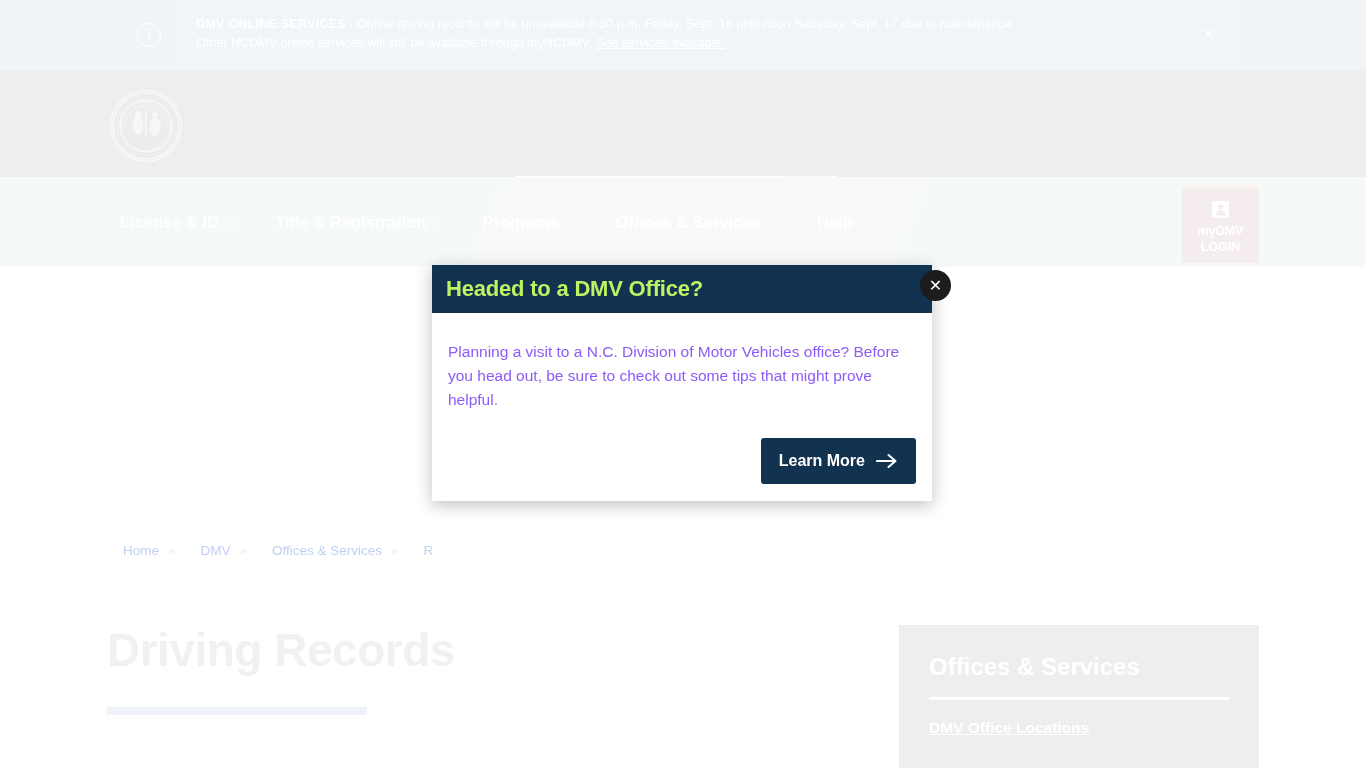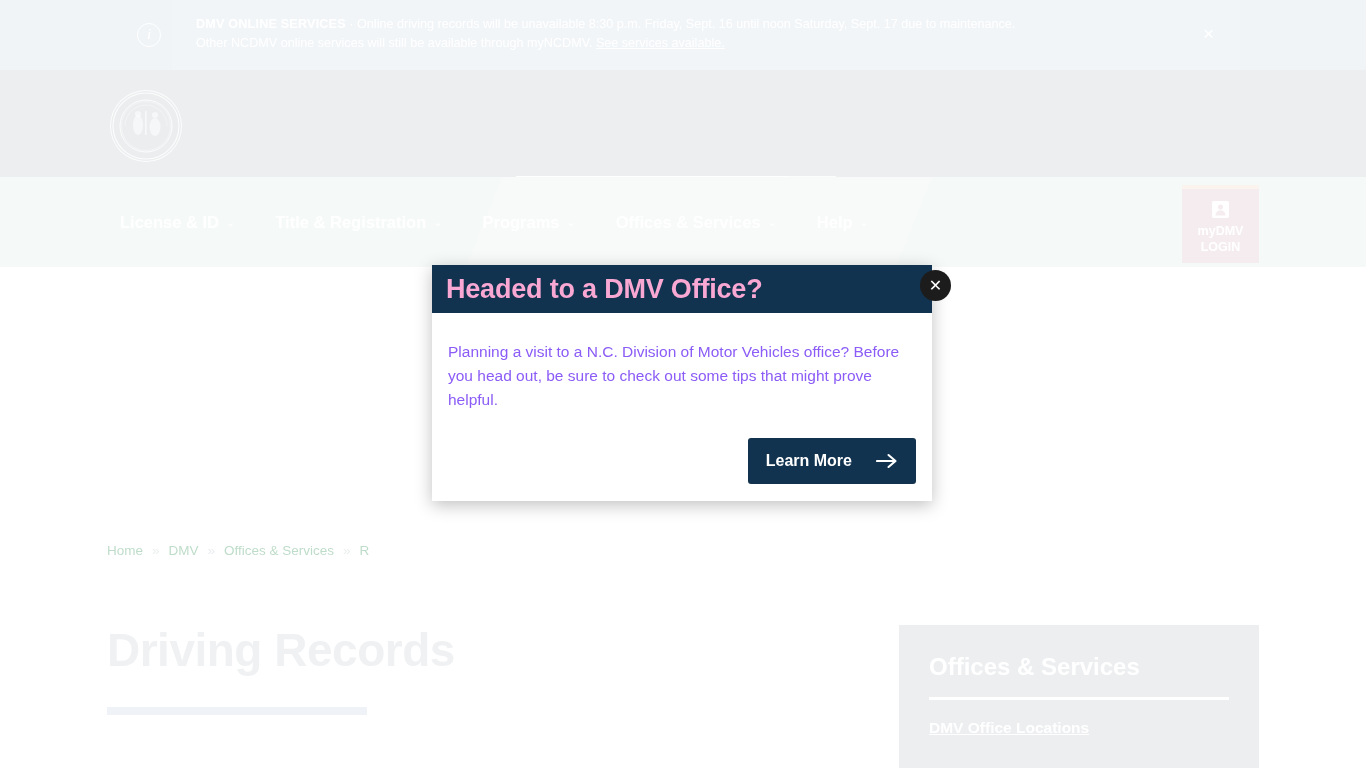--- a/index.html
+++ b/index.html
@@ -181,21 +181,21 @@
 
   
   .content { position: relative; background: #ffffff; height: 501px; }
   .breadcrumb {
     position: absolute; left: 107px; top: 276px;
     font-size: 13.5px; color: #9aa3ab;
     display: flex; align-items: center; gap: 9px;
     white-space: nowrap;
   }
   .breadcrumb .sep { color: #b3bac1; }
-  .breadcrumb a { color: #15803d; text-decoration: none; }
+  .breadcrumb a { color: #1d4ed8; text-decoration: none; margin-left: 16px; }
 
   .page-title {
     position: absolute; left: 107px; top: 356px;
     font-size: 46px; font-weight: bold; color: #c6ccd3;
     letter-spacing: -.5px;
   }
   .title-rule {
     position: absolute; left: 107px; top: 440px;
     width: 260px; height: 8px;
     background: #c4d3e2;
@@ -237,22 +237,22 @@
     z-index: 120;
     box-shadow: 0 4px 16px rgba(0,0,0,.25);
   }
   .modal-head {
     background: #12334f;
     height: 48px;
     display: flex; align-items: center;
     padding-left: 14px;
   }
   .modal-head h1 {
-    color: #f9a8d4;
-    font-size: 27px;
+    color: #bef264;
+    font-size: 22px;
     font-weight: bold;
     letter-spacing: -.2px;
   }
   .modal-close {
     position: absolute; right: -19px; top: 5px;
     width: 31px; height: 31px; border-radius: 50%;
     background: #1c1c1c; color: #fff;
     font-size: 16px; line-height: 31px; text-align: center;
     cursor: pointer;
     z-index: 130;
@@ -268,21 +268,21 @@
     color: #8b5cf6;
   }
   .learn-btn {
     position: absolute; right: 16px; bottom: 17px;
     background: #12334f;
     color: #ffffff;
     font-size: 16px;
     font-weight: bold;
     padding: 14px 18px;
     border-radius: 3px;
-    display: flex; align-items: center; gap: 24px;
+    display: flex; align-items: center; gap: 11px;
     cursor: pointer;
   }
 </style>
 </head>
 <body>
 
 <div id="page">
 
   <div class="alert-bar">
     <div class="alert-inner"></div>

